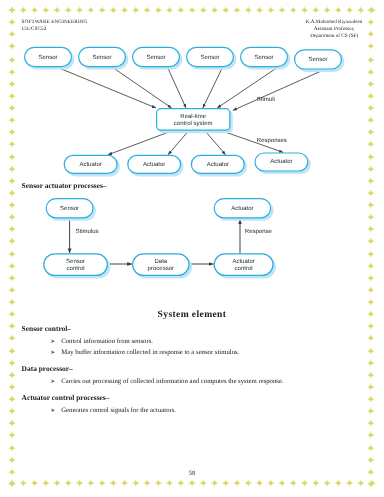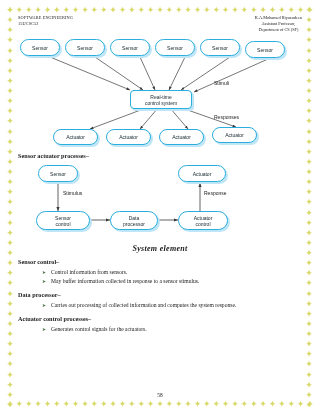--- a/index.html
+++ b/index.html
@@ -63,22 +63,22 @@
   ul.bullets{list-style:none;margin:0 0 3px 0;padding:0 0 0 24px;}
   ul.bullets li{
     font-size:5.6px;line-height:9px;position:relative;padding-left:9px;
   }
   ul.bullets li:before{
     content:"\27A4";position:absolute;left:0;top:0;
     font-size:4.6px;color:#3c6b35;font-family:"DejaVu Sans",sans-serif;
   }
 
   .caption{
-    text-align:center;font-weight:bold;font-style:italic;
-    font-size:8px;letter-spacing:.3px;margin-top:0;
+    text-align:center;font-weight:bold;
+    font-size:8px;letter-spacing:.3px;margin-top:13px;
   }
 
   .diagram2{position:relative;height:82px;margin-top:1px;}
 
   .pagenum{
     position:absolute;left:0;right:0;bottom:2px;text-align:center;
     font-size:5.4px;
   }
 </style>
 </head>

